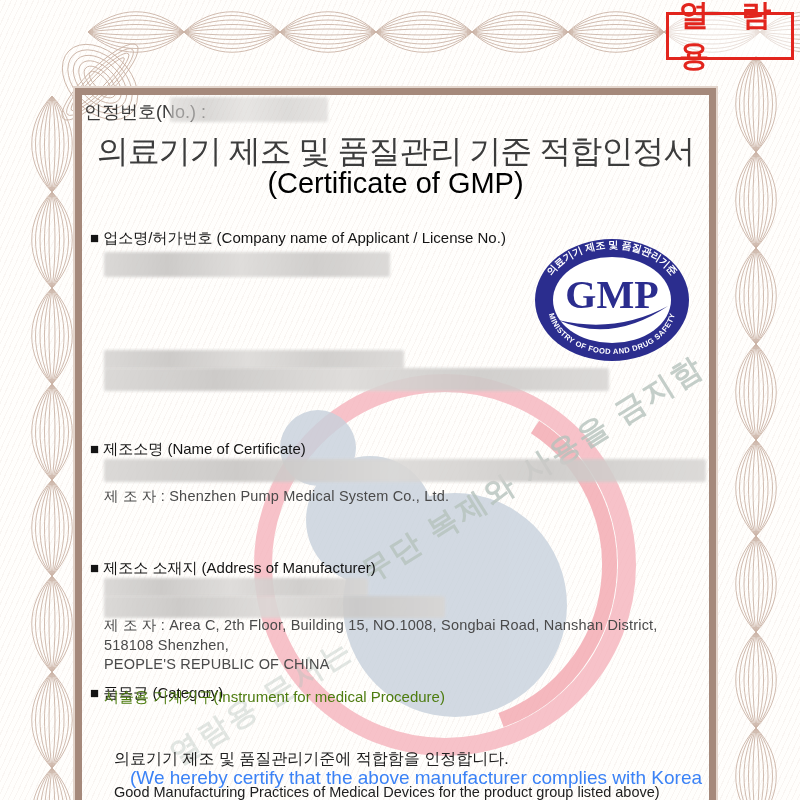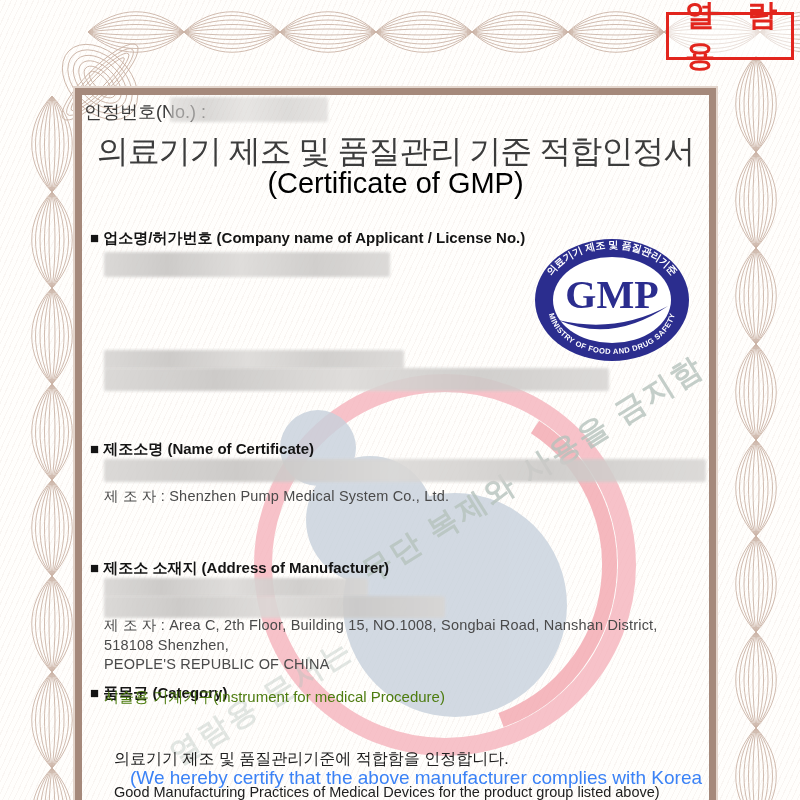--- a/index.html
+++ b/index.html
@@ -19,21 +19,21 @@
   
   .wm{position:absolute;left:82px;top:95px;width:627px;height:705px;overflow:hidden;z-index:1;}
   .wm-text{position:absolute;white-space:nowrap;font-size:30px;letter-spacing:3px;font-weight:bold;
         color:#b6c3bd;transform:rotate(-32deg);transform-origin:0 0;opacity:.8;}
   .wm-text.frag{opacity:.4;}
   
   .txt{position:absolute;z-index:4;color:#3a3a3a;}
   .no-label{left:84px;top:100px;font-size:18px;}
   .title-ko{left:82px;top:130px;width:627px;text-align:center;font-size:32px;color:#3c3c3c;letter-spacing:-1px;}
   .title-en{left:82px;top:167px;width:627px;text-align:center;font-size:29px;color:#000000;}
-  .sec{font-size:15px;font-weight:bold;color:#141414;}
+  .sec{font-size:15px;font-weight:normal;color:#141414;}
   .sec-company{left:90px;top:229px;}
   .sec-company-addr{left:90px;top:328px;}
   .sec-manuf{left:90px;top:440px;}
   .sec-manuf-addr{left:90px;top:559px;text-align:center;}
   .sec-category{left:90px;top:684px;}
   .maker{font-size:14.5px;color:#4a4a4a;letter-spacing:.2px;}
   .maker-name{left:104px;top:487px;}
   .maker-addr{left:104px;top:616px;width:600px;line-height:1.35;}
   .category-value{left:104px;top:688px;font-size:15px;color:#4d7c0f;}
   .footer-ko{left:114px;top:749px;font-size:16px;font-weight:normal;color:#202020;}
@@ -48,21 +48,21 @@
   .blob-ca2{left:104px;top:368px;width:505px;height:23px;}
   .blob-m{left:104px;top:459px;width:602px;height:23px;}
   .blob-ma1{left:104px;top:578px;width:264px;height:19px;}
   .blob-ma2{left:104px;top:596px;width:341px;height:22px;}
   
   .seal{position:absolute;left:532px;top:236px;z-index:4;}
   
   .stamp{position:absolute;left:666px;top:12px;width:128px;height:48px;z-index:5;
         border:3px solid #e2251d;background:rgba(255,255,255,.55);
         display:flex;align-items:center;justify-content:center;
-        color:#e2251d;font-size:30px;font-weight:bold;letter-spacing:12px;padding-left:16px;box-sizing:border-box;}
+        color:#e2251d;font-size:30px;font-weight:bold;letter-spacing:12px;padding-left:10px;box-sizing:border-box;}
 </style>
 </head>
 <body>
 
 <div class="page">
   <div class="hatch"></div>
 
   <div class="wm">
     <svg width="440" height="420" style="position:absolute;left:148px;top:275px">
       <circle cx="215" cy="195" r="182" fill="none" stroke="#f5b3bc" stroke-width="18" opacity="0.8"></circle>

